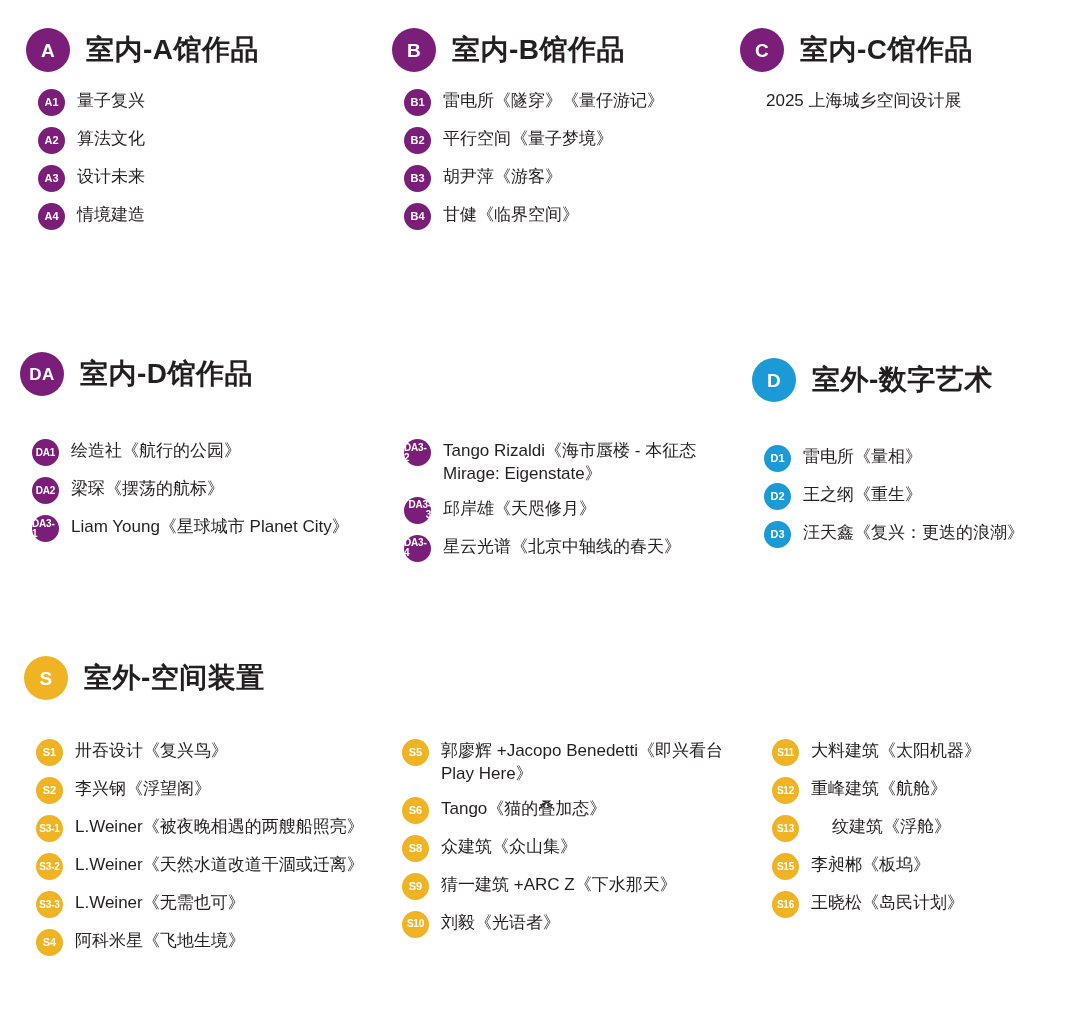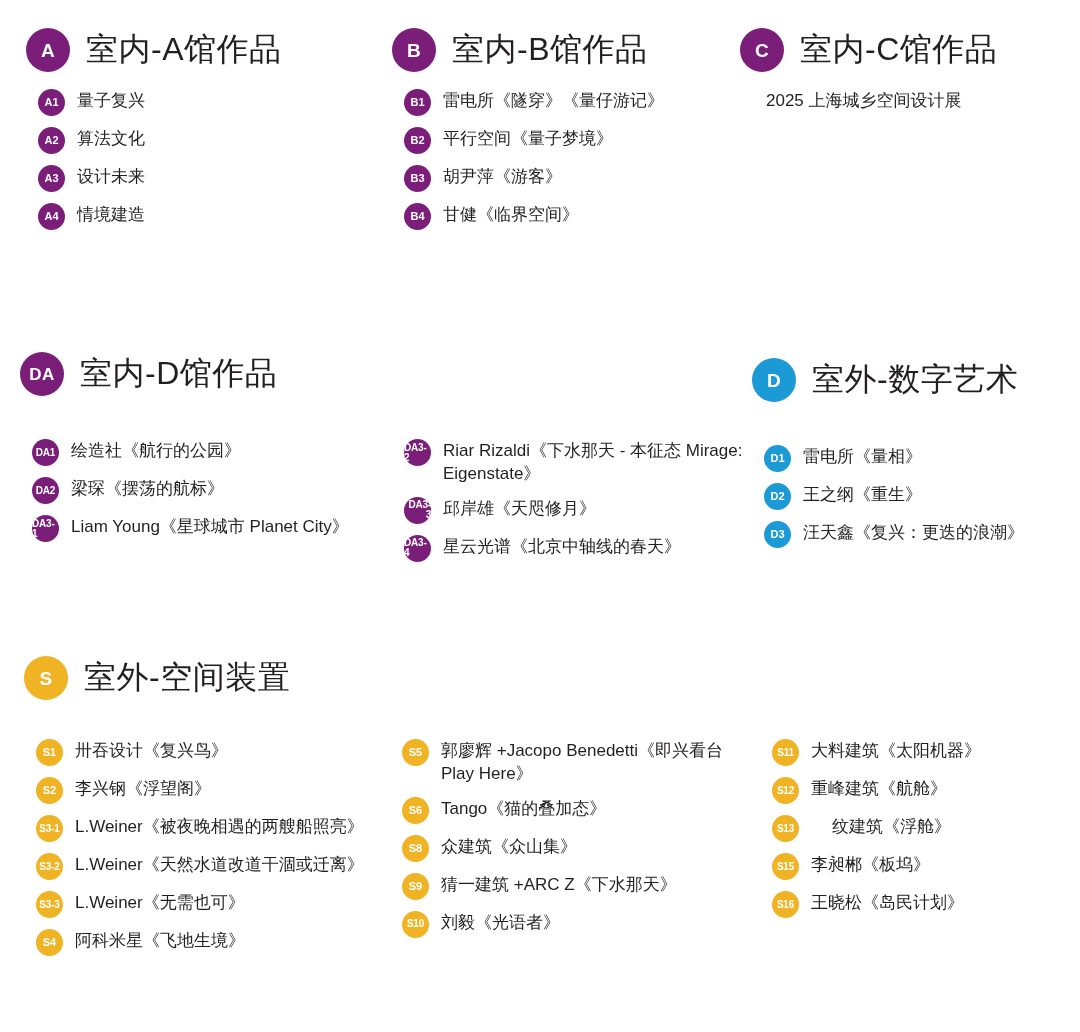--- a/index.html
+++ b/index.html
@@ -45,22 +45,22 @@
   .badge-lg {
     width: 44px;
     height: 44px;
     font-size: 19px;
     letter-spacing: 0.5px;
   }
   .badge-lg.two {
     font-size: 17px;
   }
   .sec-title {
-    font-size: 32px;
-    font-weight: normal;
+    font-size: 28px;
+    font-weight: bold;
     letter-spacing: 0.5px;
     white-space: nowrap;
   }
 
   .items {
     margin-top: 16px;
   }
   .item {
     display: flex;
     align-items: flex-start;
@@ -178,21 +178,21 @@
     </div>
     <div class="item" style="margin-top:6px;">
       <div class="badge badge-sm wide" style="background:#7B1E7A;">DA3-1</div>
       <div class="item-label">Liam Young《星球城市 Planet City》</div>
     </div>
   </div>
 
   <div class="col" style="left:404px; top:438px; width:340px;">
     <div class="item">
       <div class="badge badge-sm wide" style="background:#7B1E7A;">DA3-2</div>
-      <div class="item-label">Riar Rizaldi《下水那天 - 本征态 Mirage: Eigenstate》</div>
+      <div class="item-label">Tango Rizaldi《海市蜃楼 - 本征态 Mirage: Eigenstate》</div>
     </div>
     <div class="item" style="margin-top:8px;">
       <div class="badge badge-sm wide" style="background:#7B1E7A;text-align:right;">DA3-3</div>
       <div class="item-label">邱岸雄《天咫修月》</div>
     </div>
     <div class="item" style="margin-top:8px;">
       <div class="badge badge-sm wide" style="background:#7B1E7A;">DA3-4</div>
       <div class="item-label">星云光谱《北京中轴线的春天》</div>
     </div>
   </div>

